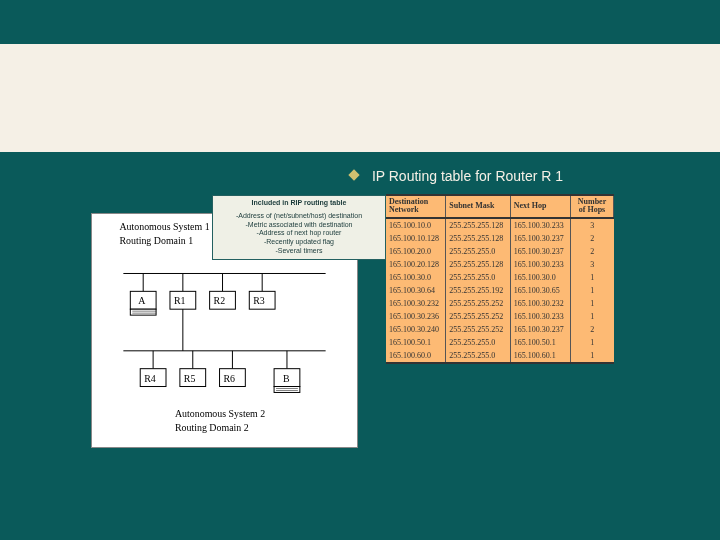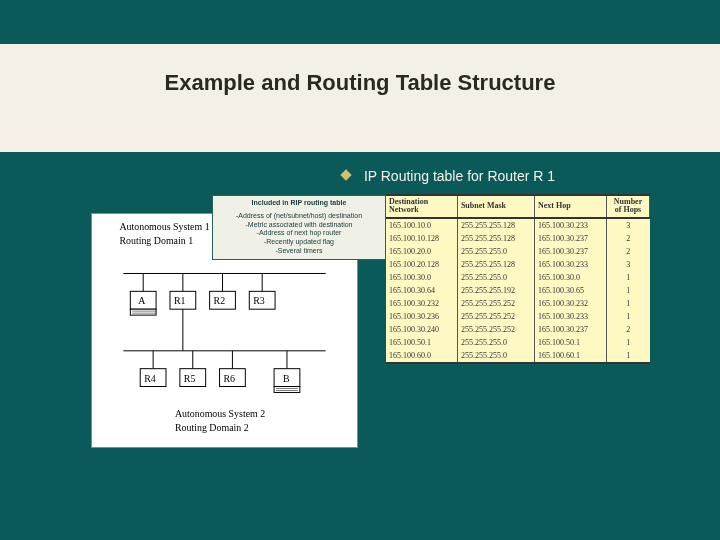--- a/index.html
+++ b/index.html
@@ -31,21 +31,21 @@
     width: 100%;
     text-align: center;
     font-size: 22px;
     font-weight: bold;
     color: #2a2a22;
     font-family: Verdana, Geneva, sans-serif;
   }
   .bullet-line {
     position: absolute;
     top: 168px;
-    left: 342px;
+    left: 350px;
     font-size: 14px;
     color: #f5f0e6;
     font-family: Verdana, sans-serif;
   }
   .bullet-diamond {
     display: inline-block;
     width: 8px;
     height: 8px;
     background: #d0c070;
     transform: rotate(45deg);
@@ -78,22 +78,22 @@
     height: 235px;
     background: #fff;
     border: 1px solid #888;
     box-sizing: border-box;
   }
   .diagram svg { width: 100%; height: 100%; }
   .table-wrap {
     position: absolute;
     top: 194px;
     left: 386px;
-    width: 264px;
-    background: #fef9c3;
+    width: 228px;
+    background: #fdba74;
     font-family: "Times New Roman", serif;
     font-size: 8px;
     color: #333;
   }
   table.route {
     border-collapse: collapse;
     width: 100%;
   }
   table.route th, table.route td {
     border-right: 1px solid #555;
@@ -117,21 +117,20 @@
   }
   table.route tr:last-child td { border-bottom: 2px solid #333; }
   .numcol { width: 36px; }
 </style>
 </head>
 <body>
 
 <div class="slide">
 
   <div class="topband"></div>
-  <div class="title">Example and Routing Table Structure</div>
 
   <div class="bullet-line">
     <span class="bullet-diamond"></span>
     <span>IP Routing table for Router R 1</span>
   </div>
 
   <div class="diagram">
     <svg viewBox="0 0 224 235">
       <text x="6" y="16" font-family="serif" font-size="10">Autonomous System 1</text>
       <text x="6" y="30" font-family="serif" font-size="10">Routing Domain 1</text>

